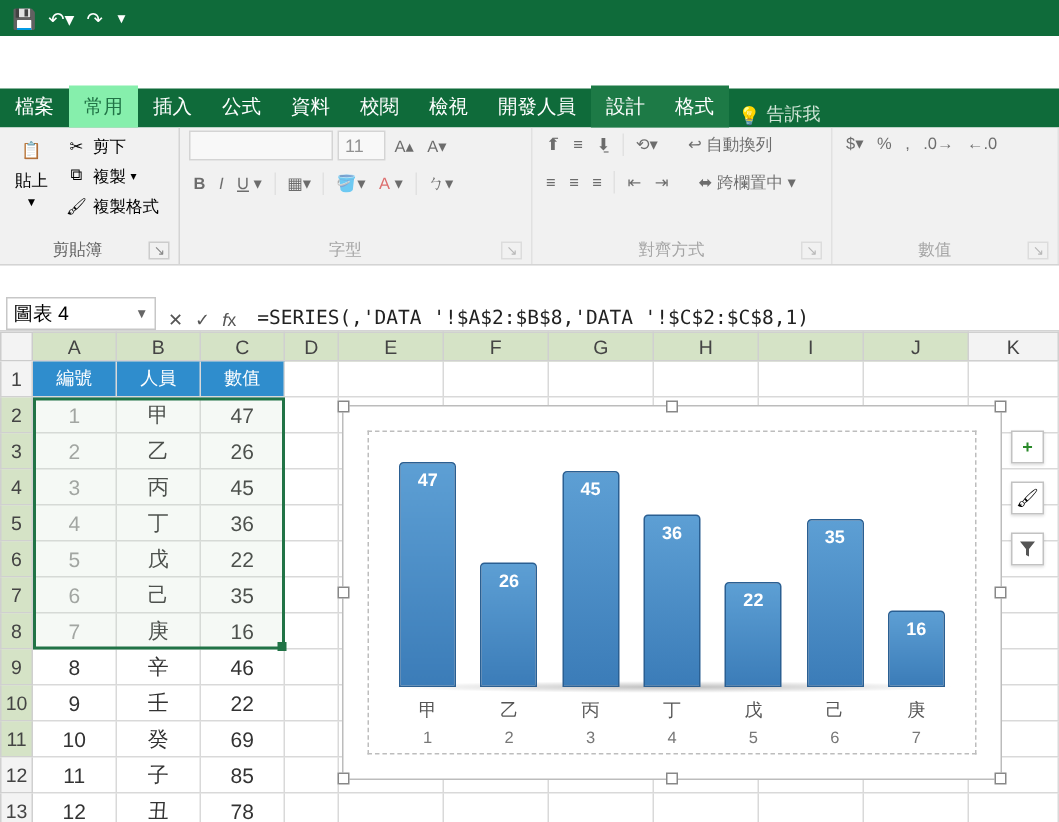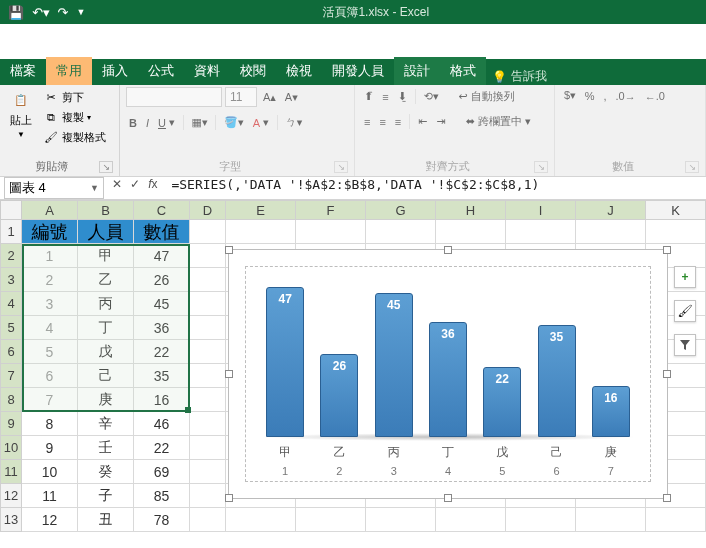--- a/index.html
+++ b/index.html
@@ -6,57 +6,57 @@
 body { width: 706px; height: 548px; background: #fff; overflow: hidden; font-size: 12px; }
 
 .titlebar { height: 24px; background: #0f6b3a; display: flex; align-items: center; color: #fff; }
 .titlebar .qat { display: flex; align-items: center; gap: 8px; padding-left: 8px; }
 .titlebar .qat span { font-size: 13px; cursor: pointer; }
 .titlebar .title { flex: 1; text-align: center; font-size: 12px; color: #d8e8dd; }
 .titlebar .tool-ctx { background: #1d7a46; padding: 0 20px; height: 100%; display: flex; align-items: center; font-size: 12px; }
 
 .tabstrip { height: 26px; background: #0f6b3a; display: flex; align-items: flex-end; margin-top: 35px; }
 .tab { padding: 5px 10px; color: #fff; font-size: 13px; cursor: pointer; }
-.tab.active { background: #fdba74; color: #217346; }
+.tab.active { background: #86efac; color: #217346; }
 .tab.ctx { background: #1d7a46; }
 .tell-me { margin-left: 6px; color:#cfe5d6; display:flex; align-items:center; gap:4px; }
 
 .ribbon { height: 92px; background: #f1f1f1; border-bottom: 1px solid #d4d4d4; display: flex; }
 .group { border-right: 1px solid #d4d4d4; padding: 2px 6px 0 6px; display: flex; flex-direction: column; }
 .group-body { flex: 1; display: flex; align-items: flex-start; gap: 4px; }
 .group-label { text-align: center; font-size: 11px; color: #666; padding: 2px 0; display:flex; justify-content:flex-start; align-items:center;}
 .glpad { padding-right:2px;}
 .btnv { display: inline-flex; flex-direction: column; align-items: center; gap: 2px; font-size: 11px; padding: 2px 4px; cursor: pointer; }
 .btns { display: inline-flex; align-items: center; gap: 3px; font-size: 11px; padding: 2px 3px; cursor: pointer; }
 .sep { width:1px; background:#d4d4d4; align-self:stretch; margin:2px 2px;}
 .icon { width: 16px; height: 16px; display: inline-flex; align-items: center; justify-content: center; }
 .icon.big { width: 22px; height: 22px; }
 .fontbox, .sizebox,.nfbox { border:1px solid #bdbdbd; background:#fff; height:20px; display:flex; align-items:center; padding:0 4px; font-size:12px; color:#444;}
 .fontbox{width:96px;} .sizebox{width:32px;} .nfbox{width:90px;}
 .row{display:flex; gap:3px; margin-bottom:2px;}
 .dim{opacity:.55;}
 
-.fxbar { height: 23px; border-bottom:1px solid #d4d4d4; display:flex; align-items:flex-start; }
+.fxbar { height: 44px; border-bottom:1px solid #d4d4d4; display:flex; align-items:flex-end; }
 .namebox { width:100px; height:22px; border:1px solid #c7c7c7; margin-left:4px; display:flex; align-items:center; padding:0 4px; font-size:13px;}
 .namebox .dd{marginLeft:auto;color:#666;}
 .fxicons{display:flex; gap:8px; padding:0 8px; color:#555;}
 .fxinput{flex:1; padding:0 6px; font-size:13px; font-family: Consolas, monospace; color:#222;}
 
 .sheet { position: relative; display: flex; }
 .rowhdrs { width: 30px; }
 .corner { height:20px; border:1px solid #ccc; background:#f3f3f3;}
 .rowhdr { height:24px; border:1px solid #d0d0d0; border-top:none; background:#f3f3f3; display:flex; align-items:center; justify-content:center; font-size:13px; color:#444;}
 .grid { flex:1; }
 .colhdrs { display:flex; height:20px;}
 .colhdr { border:1px solid #d0d0d0; border-left:none; background:#f3f3f3; display:flex; align-items:center; justify-content:center; font-size:13px; color:#444;}
 .colhdr.selband, .rowhdr.selband { background:#d5e3c6; }
 .cells { position: relative; }
 .crow { display:flex; height:24px; }
 .cell { border-right:1px solid #d9d9d9; border-bottom:1px solid #d9d9d9; display:flex; align-items:center; justify-content:center; font-size:14px; color:#333;}
-.th { background:#2f8dcd; color:#000000; font-size:18px;}
+.th { background:#2f8dcd; color:#ffffff; font-size:12px;}
 .cA{width:56px;} .cB{width:56px;} .cC{width:56px;} .cD{width:36px;}
 .cE,.cF,.cG,.cH,.cI,.cJ{width:70px;} .cK{width:60px;}
 .muted{color:#9a9a9a;}
 .selrange{position:absolute; left:0; top:24px; width:168px; height:168px; border:2px solid #217346; background:rgba(200,220,200,.18); pointer-events:none;}
 .selhandle{position:absolute; width:6px;height:6px;background:#217346; right:-3px; bottom:-3px;}
 
 .chart { position:absolute; left:206px; top:29px; width:440px; height:250px; border:1px solid #bcbcbc; background:#fff; }
 .chart .plot{position:absolute; left:16px; top:16px; right:16px; bottom:16px; border:1px dashed #bdbdbd;}
 .chart .handle{position:absolute; width:8px;height:8px;border:1px solid #888;background:#fff;}
 .bars{position:absolute; left:12px; right:12px; top:8px; bottom:44px; display:flex; align-items:flex-end; justify-content:space-around;}
@@ -72,21 +72,20 @@
 </head>
 <body>
 
 <div class="titlebar">
   <div class="qat">
     <span>💾</span>
     <span>↶▾</span>
     <span>↷</span>
     <span style="font-size:9px;">▼</span>
   </div>
-  <div class="title">活頁簿1.xlsx - Excel</div>
   <div style="width:40px"></div>
 </div>
 
 <div class="tabstrip">
   <div class="tab">檔案</div>
   <div class="tab active">常用</div>
   <div class="tab">插入</div>
   <div class="tab">公式</div>
   <div class="tab">資料</div>
   <div class="tab">校閱</div>

